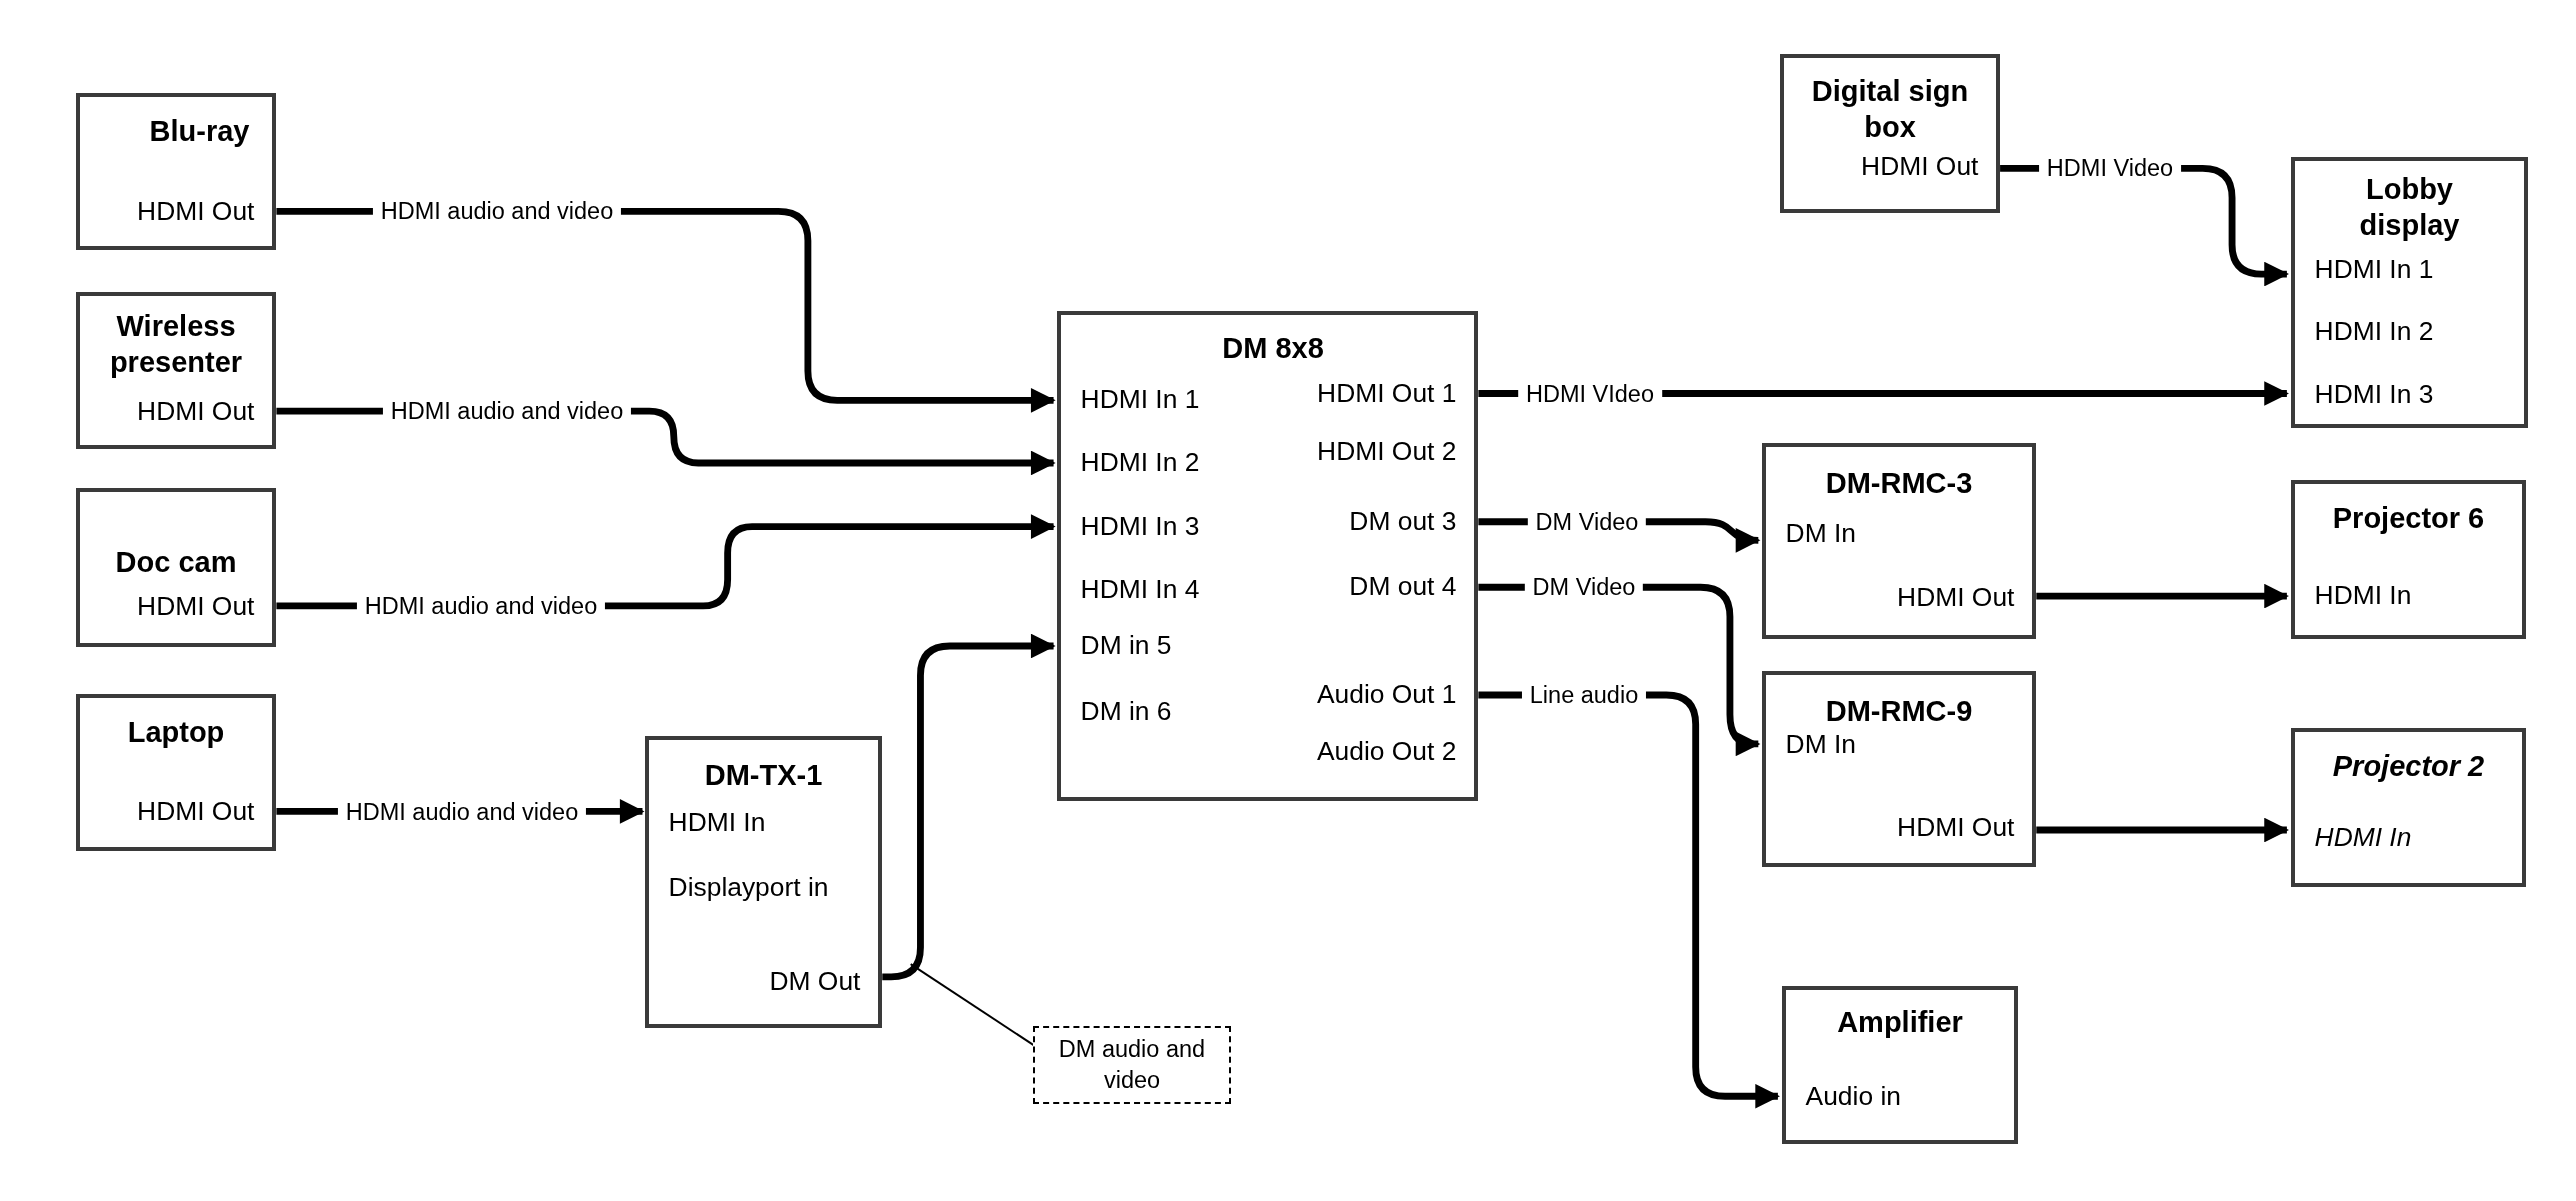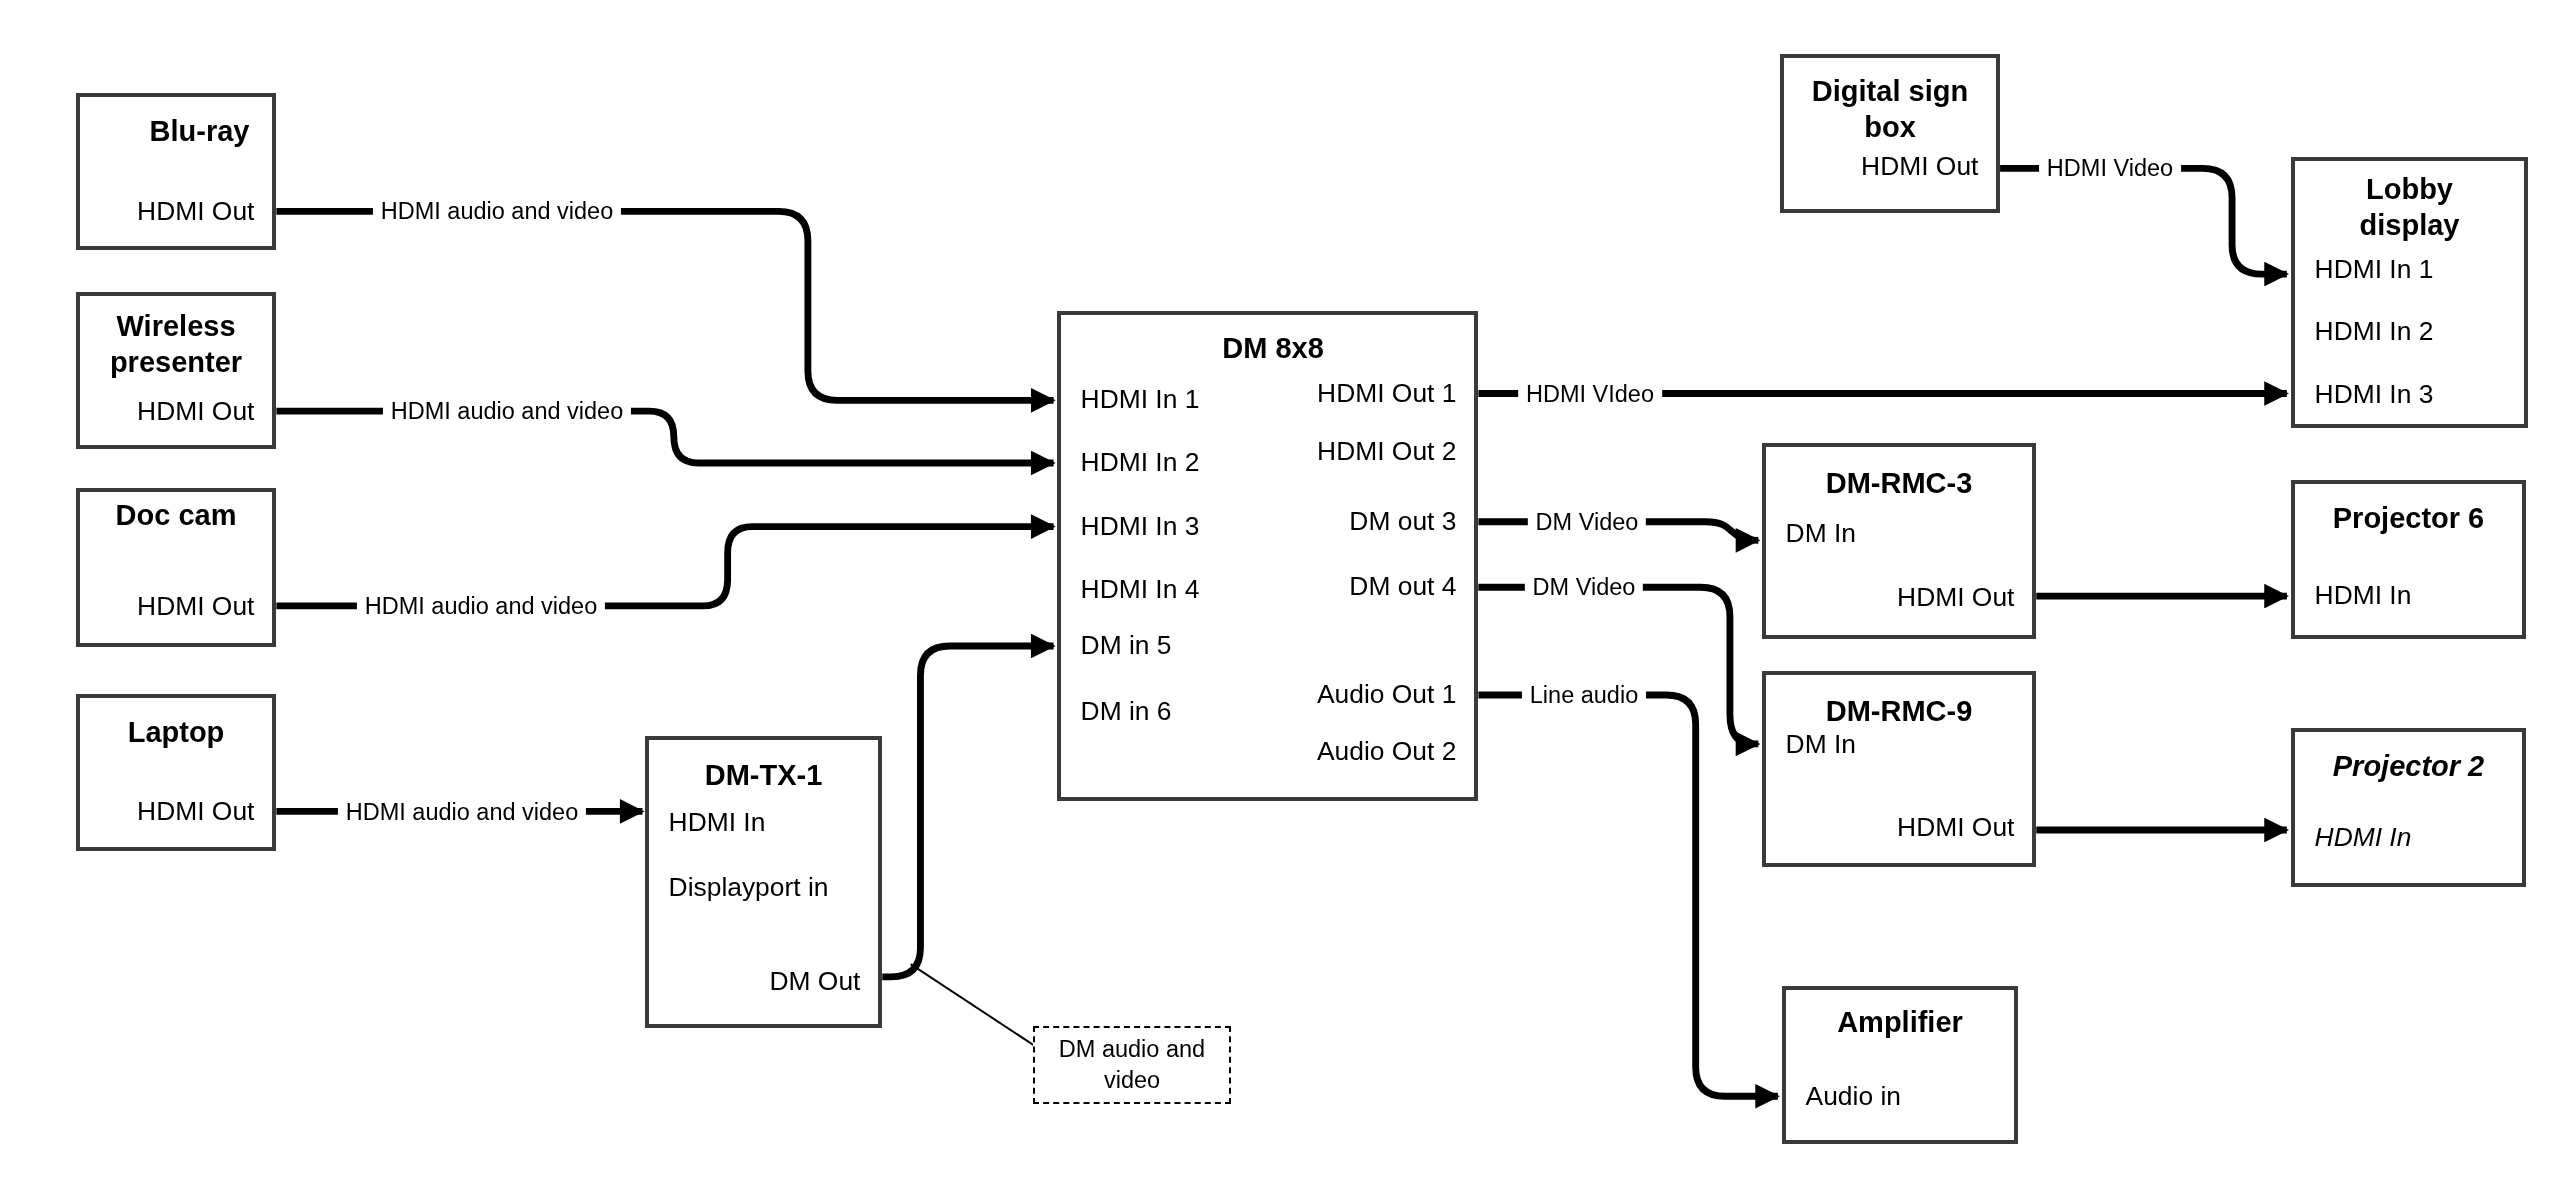--- a/index.html
+++ b/index.html
@@ -101,21 +101,21 @@
     <div class="node-title" style="padding-top:15.7px;padding-left:47px;">Blu-ray</div>
     <div class="port pr" style="top:101px;">HDMI Out</div>
   </div>
 
   <div class="node" style="left:76px;top:292px;width:200px;height:157px;">
     <div class="node-title" style="padding-top:11.7px;">Wireless presenter</div>
     <div class="port pr" style="top:102px;">HDMI Out</div>
   </div>
 
   <div class="node" style="left:76px;top:488px;width:200px;height:159px;">
-    <div class="node-title" style="padding-top:5px;">Doc cam</div>
+    <div class="node-title" style="padding-top:26px;margin-top:26px;">Doc cam</div>
     <div class="port pr" style="top:101px;">HDMI Out</div>
   </div>
 
   <div class="node" style="left:76px;top:694px;width:200px;height:157px;">
     <div class="node-title" style="padding-top:15.7px;">Laptop</div>
     <div class="port pr" style="top:100px;">HDMI Out</div>
   </div>
 
   <div class="node" style="left:645px;top:736px;width:237px;height:292px;">
     <div class="node-title" style="padding-top:16.6px;">DM-TX-1</div>

